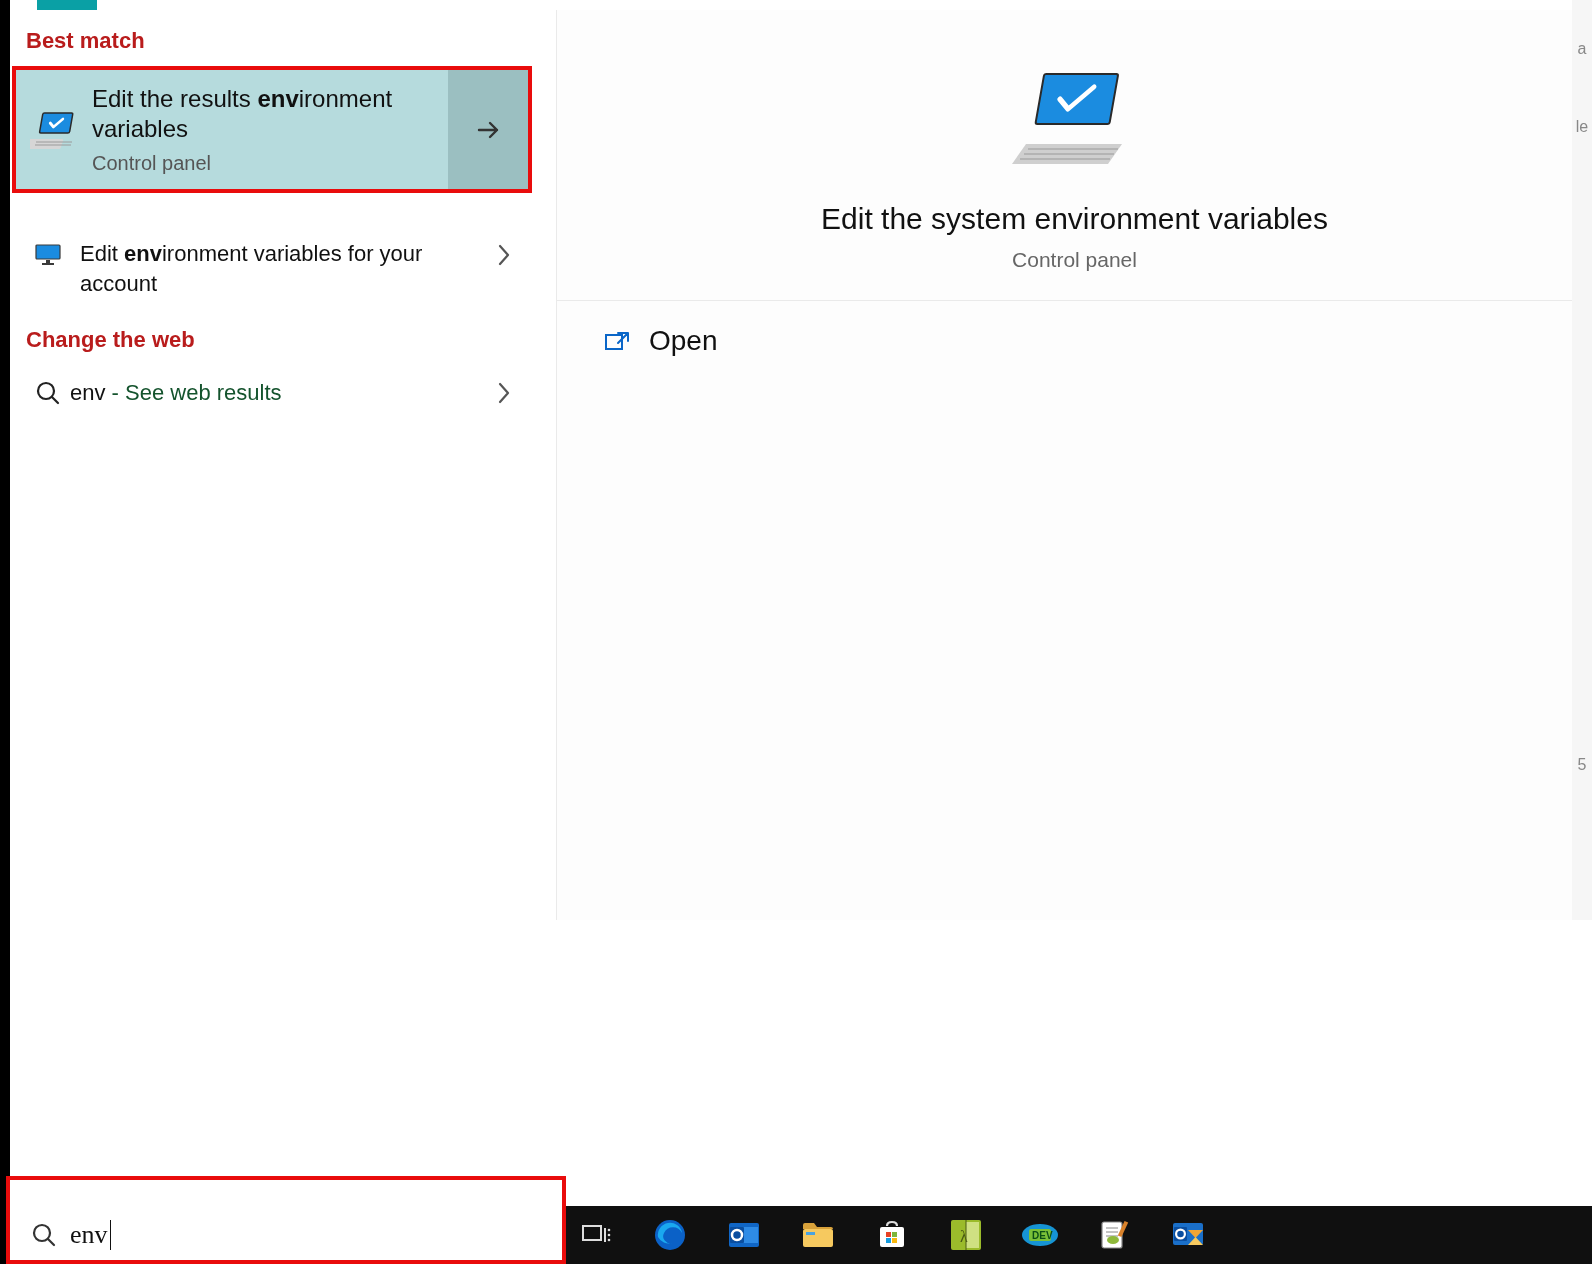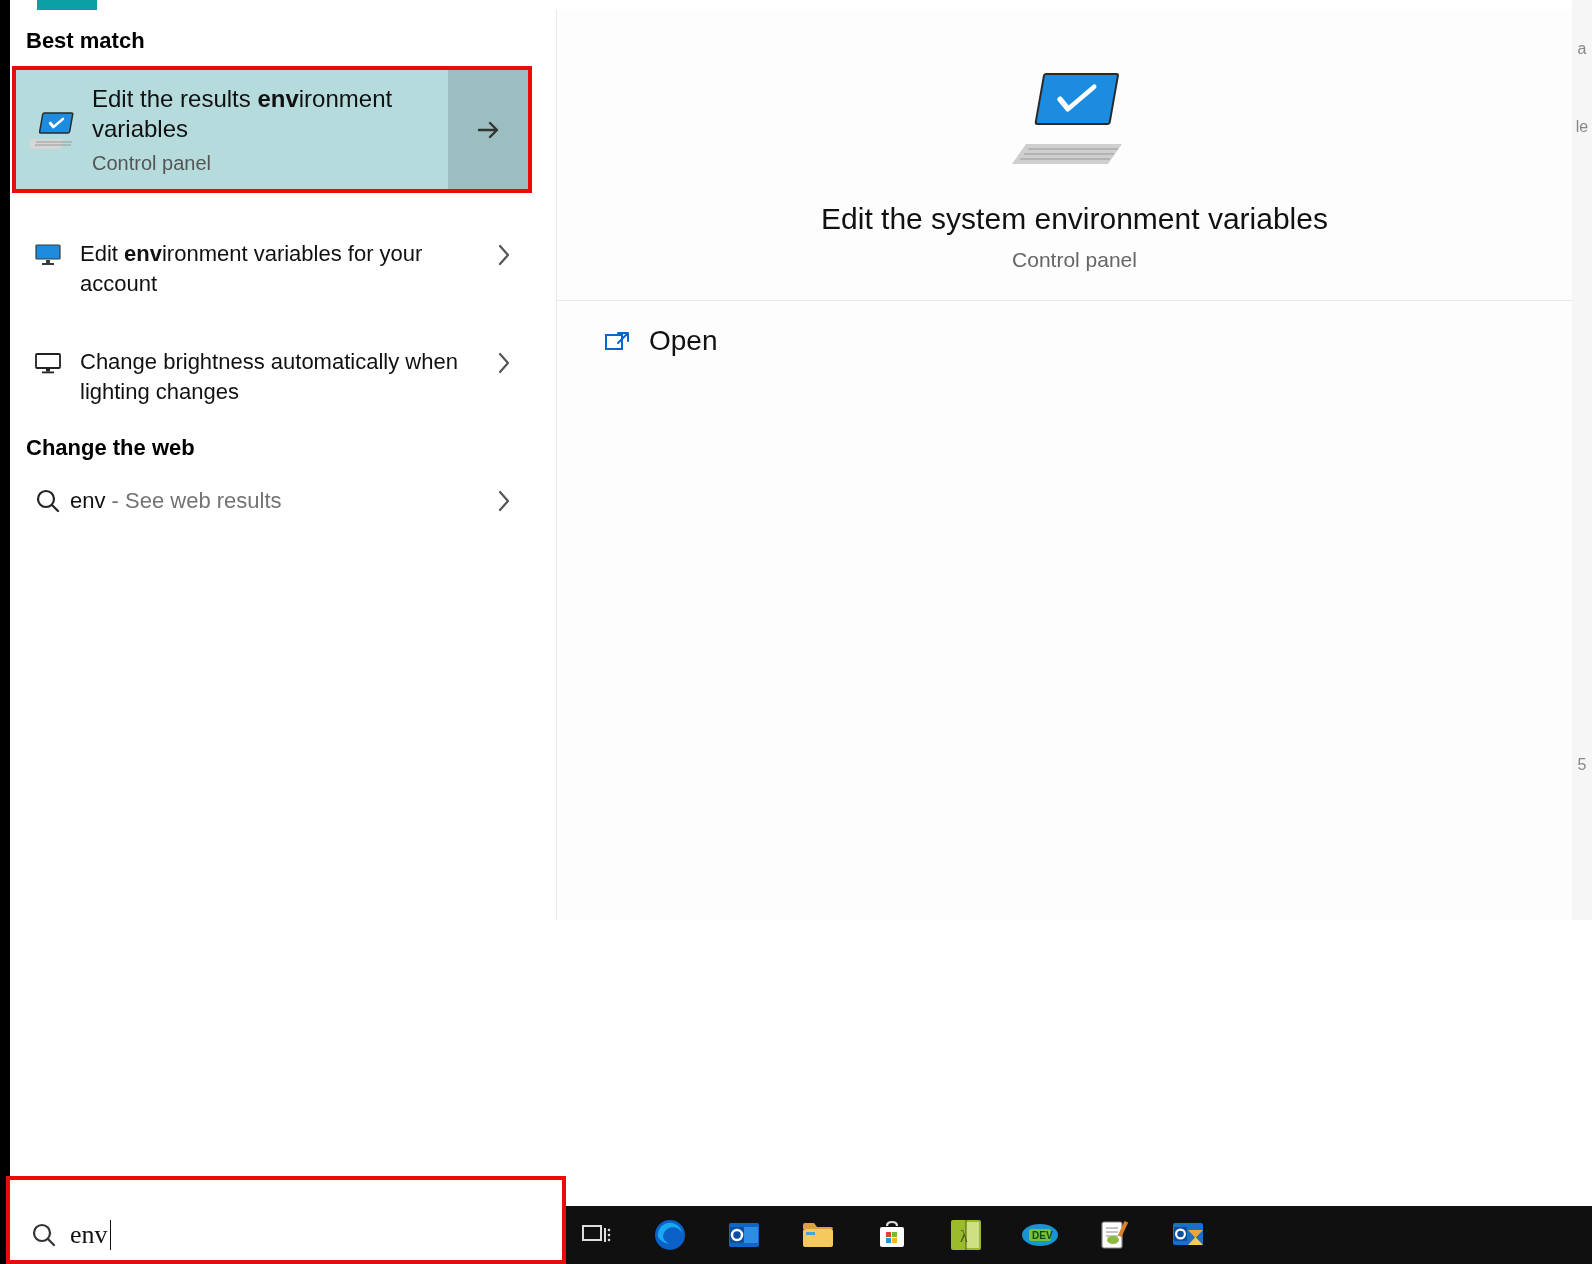--- a/index.html
+++ b/index.html
@@ -7,21 +7,21 @@
   body { width:1592px; height:1264px; background:#fff; position:relative; overflow:hidden; color:#111; }
 
   
   .top-teal { position:absolute; top:0; left:37px; width:60px; height:10px; background:#0aa0a5; }
 
   
   .left-strip { position:absolute; left:0; top:0; width:10px; height:1264px; background:#000; }
 
   
   .left-panel { position:absolute; left:10px; top:10px; width:530px; bottom:0; background:#fff; }
-  .section-header { font-size:22px; font-weight:600; padding:18px 16px 12px 16px; color:#000000; }
+  .section-header { font-size:22px; font-weight:600; padding:18px 16px 12px 16px; color:#b91c1c; }
 
   
   .best-match { display:flex; align-items:stretch; background:#b6dbdd; border:4px solid #e90c0c; margin:0 8px 8px 2px; }
   .bm-main { display:flex; align-items:center; flex:1; padding:14px 10px 14px 10px; }
   .bm-icon-wrap { width:60px; display:flex; align-items:center; justify-content:center; }
   .bm-text { padding-left:6px; }
   .bm-title { font-size:24px; line-height:30px; color:#111; max-width:340px; }
   .bm-title b { font-weight:700; }
   .bm-sub { font-size:20px; color:#555; margin-top:8px; }
   .bm-arrow { width:80px; background:#9bbfc1; display:flex; align-items:center; justify-content:center; }
@@ -30,21 +30,21 @@
   .setting-item { display:flex; align-items:center; padding:10px 16px 10px 16px; cursor:pointer; }
   .setting-item .si-icon { width:44px; display:flex; align-items:center; justify-content:center; }
   .setting-item .si-text { flex:1; font-size:22px; line-height:30px; color:#111; padding:0 10px;margin-top:28px; }
   .setting-item .si-text b { font-weight:700; }
   .setting-item .si-arrow { width:40px; display:flex; align-items:center; justify-content:center; color:#666; }
 
   
   .web-item { display:flex; align-items:center; padding:14px 16px; cursor:pointer; }
   .web-item .wi-icon { width:44px; display:flex; align-items:center; justify-content:center; }
   .web-item .wi-text { flex:1; font-size:22px; color:#111; }
-  .web-item .wi-sub { color:#737373;text-align:center; }
+  .web-item .wi-sub { color:#14532d;text-align:center; }
   .web-item .wi-arrow { width:40px; display:flex; align-items:center; justify-content:center; color:#666; }
 
   
   .right-panel { position:absolute; left:556px; top:10px; right:0; height:910px; background:#fdfdfd; border-left:1px solid #eaeaea; }
   .preview-hero { text-align:center; padding:54px 40px 28px 40px; border-bottom:1px solid #eaeaea; }
   .preview-title { font-size:30px; color:#111; margin-top:24px; }
   .preview-sub { font-size:21px; color:#666; margin-top:12px; }
   .preview-action { display:flex; align-items:center; padding:24px 40px; cursor:pointer; }
   .preview-action .pa-icon { width:40px; display:flex; align-items:center; justify-content:center; color:#0a66c8; }
   .preview-action .pa-label { font-size:28px; padding-left:12px; }
@@ -129,37 +129,20 @@
     <div class="si-text">
       <span>Edit </span><b>env</b><span>ironment variables for your account</span>
     </div>
     <div class="si-arrow">
       <svg width="18" height="28" viewBox="0 0 18 28">
           <path class="chev" d="M5 5 L13 14 L5 23"></path>
         </svg>
     </div>
   </div>
 
-  <div class="setting-item">
-    <div class="si-icon">
-      <svg width="28" height="24" viewBox="0 0 28 24">
-        <rect x="2" y="3" width="24" height="14" rx="1" fill="none" stroke="#222" stroke-width="1.8"></rect>
-        <rect x="12" y="18" width="4" height="2.5" fill="#222"></rect>
-        <rect x="8" y="20.5" width="12" height="1.8" fill="#222"></rect>
-      </svg>
-    </div>
-    <div class="si-text">
-      <span>Change brightness automatically when lighting changes</span>
-    </div>
-    <div class="si-arrow">
-      <svg width="18" height="28" viewBox="0 0 18 28">
-          <path class="chev" d="M5 5 L13 14 L5 23"></path>
-        </svg>
-    </div>
-  </div>
 
   <div class="section-header">Change the web</div>
 
   <div class="web-item">
     <div class="wi-icon">
       <svg width="26" height="26" viewBox="0 0 26 26">
           <circle cx="11" cy="11" r="8" fill="none" stroke="#222" stroke-width="2.2"></circle>
           <line x1="17" y1="17" x2="23" y2="23" stroke="#222" stroke-width="2.2" stroke-linecap="round"></line>
         </svg>
     </div>

